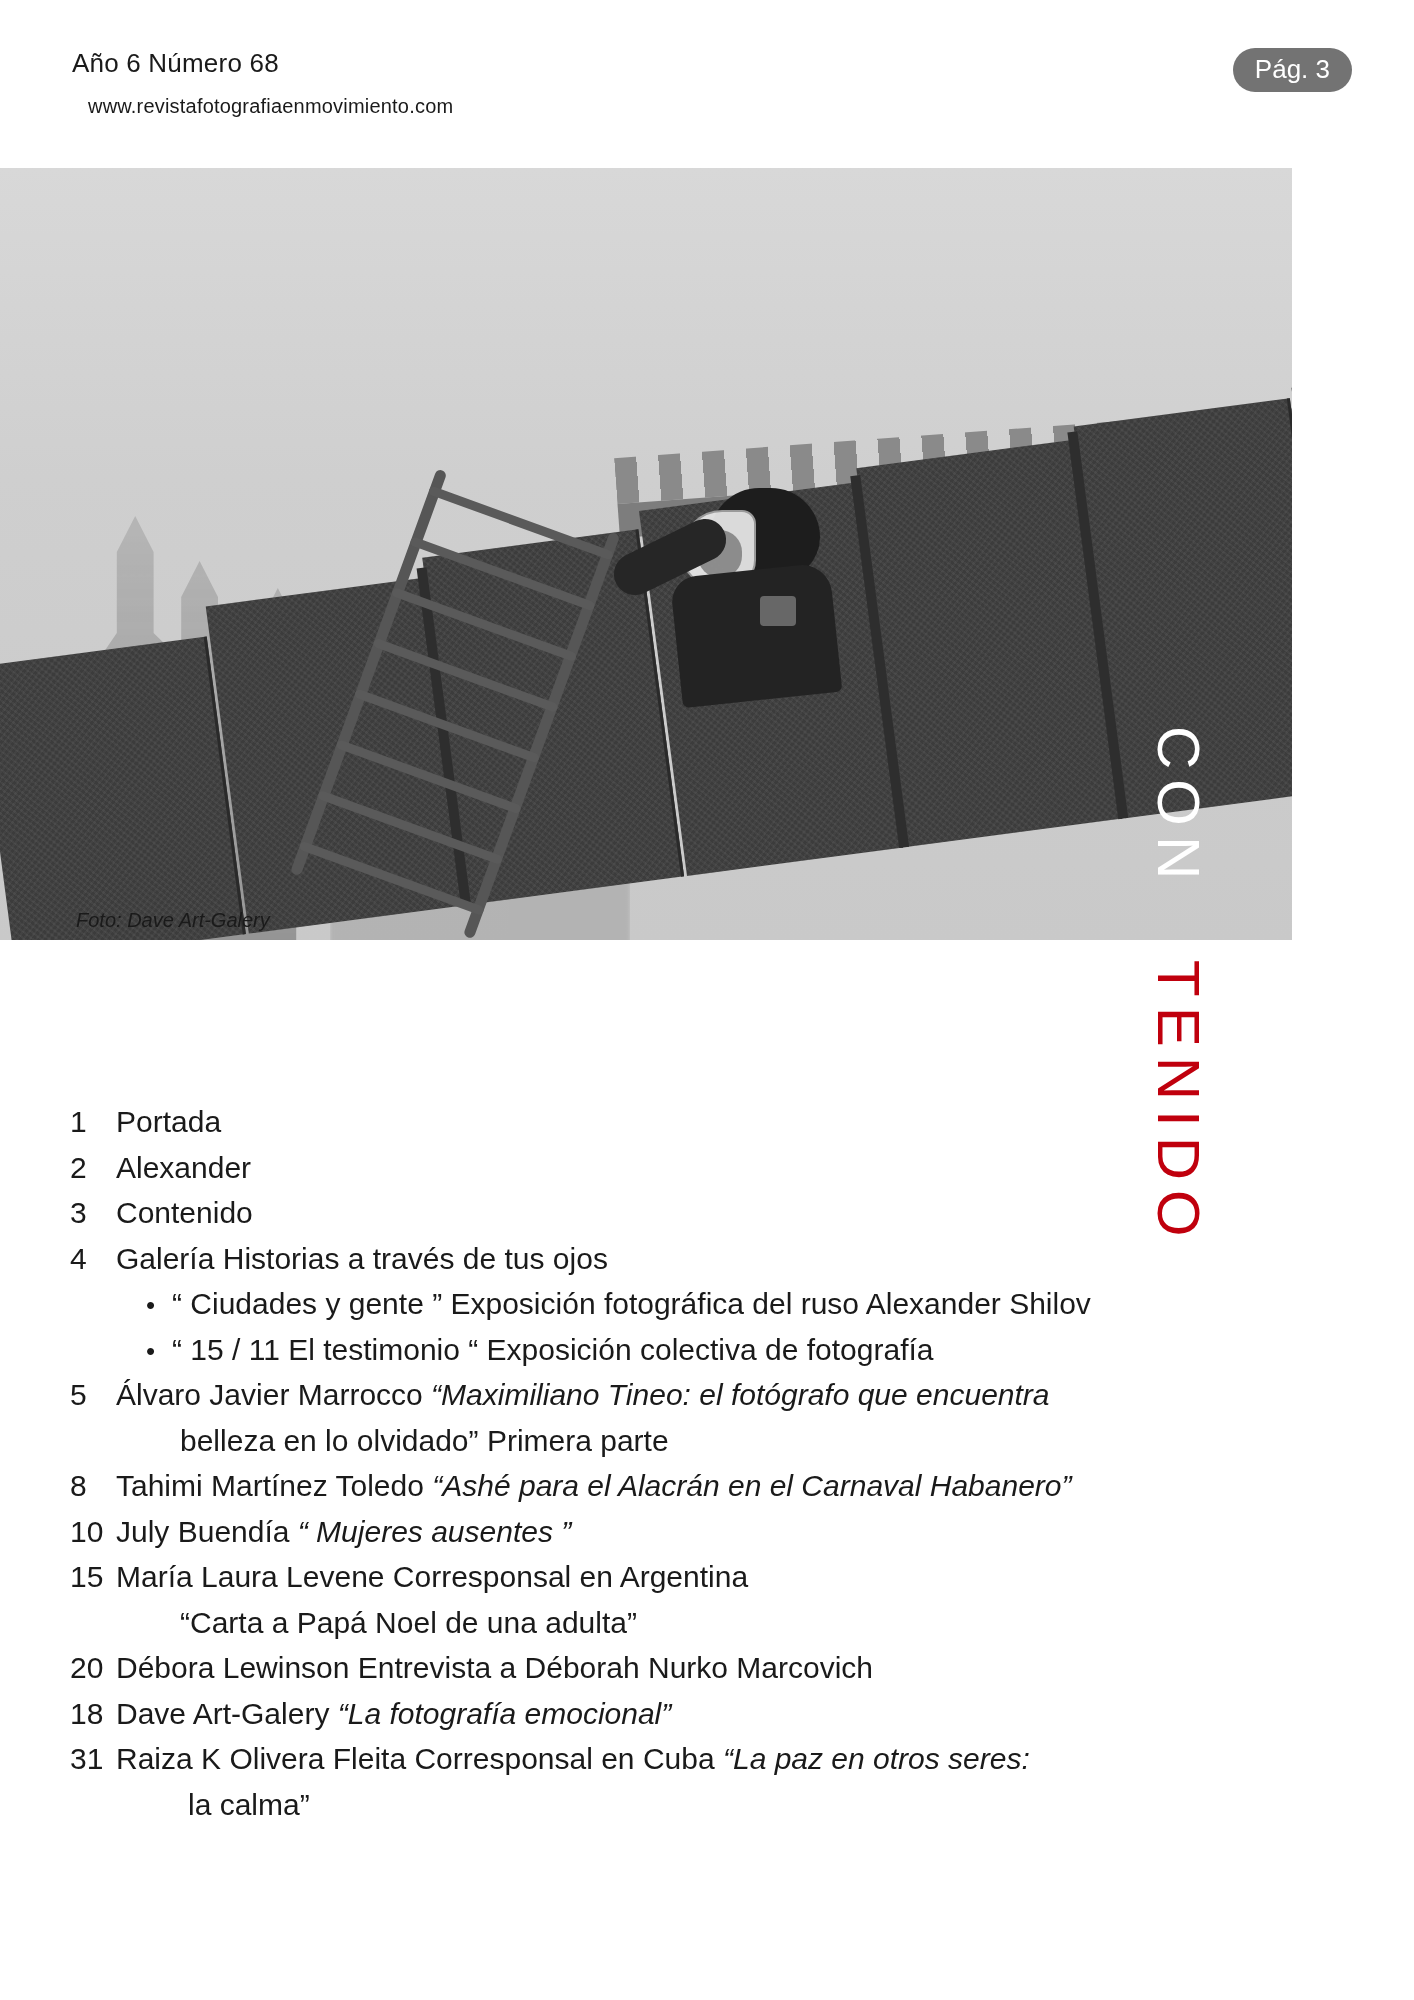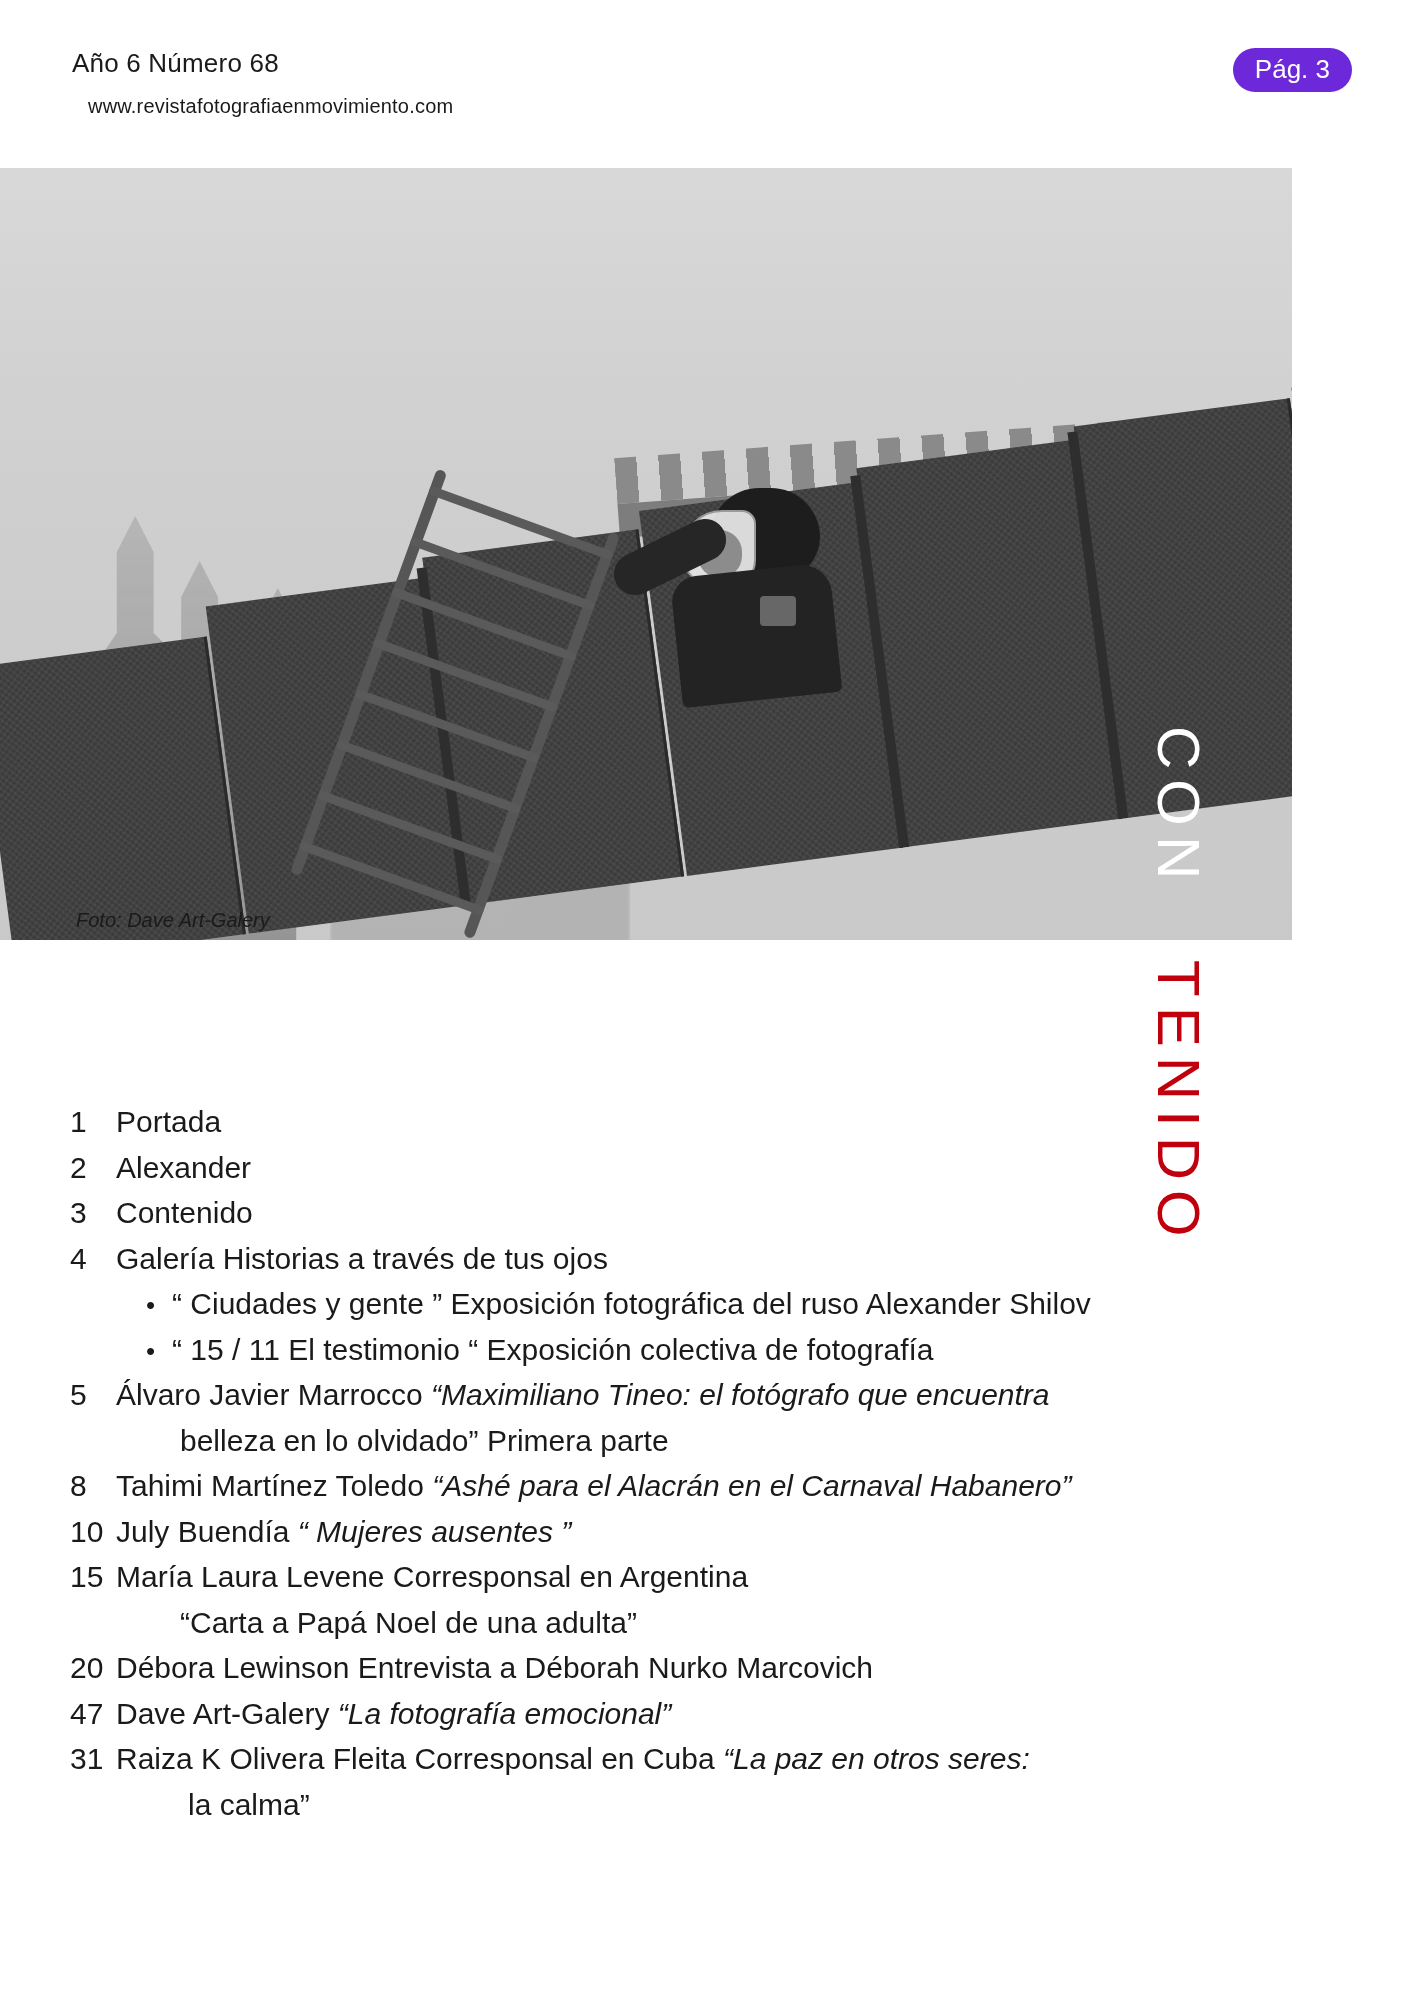--- a/index.html
+++ b/index.html
@@ -36,21 +36,21 @@
     font-size: 20px;
     letter-spacing: 0.2px;
     color: #1a1a1a;
     margin: 16px;
     white-space: nowrap;
   }
   .page-badge {
     position: absolute;
     top: 48px;
     right: 62px;
-    background: #6d28d9;
+    background: #737373;
     color: #ffffff;
     border-radius: 24px;
     font-size: 26px;
     padding: 8px 22px 10px 22px;
     line-height: 1;
     white-space: nowrap;
   }
 
   
   .photo {
@@ -409,21 +409,21 @@
     <div class="toc-row">
       <span class="toc-num">15</span>
       <span class="toc-text"><span>María Laura Levene Corresponsal en Argentina</span></span>
     </div>
     <div class="cont-line"><span class="it">“Carta a Papá Noel de una adulta”</span></div>
     <div class="toc-row">
       <span class="toc-num">20</span>
       <span class="toc-text"><span>Débora Lewinson Entrevista a Déborah Nurko Marcovich</span></span>
     </div>
     <div class="toc-row">
-      <span class="toc-num">47</span>
+      <span class="toc-num">18</span>
       <span class="toc-text"><span> Dave Art-Galery </span><span class="it">“La fotografía emocional”</span></span>
     </div>
     <div class="toc-row">
       <span class="toc-num">31</span>
       <span class="toc-text"><span> Raiza K Olivera Fleita Corresponsal en Cuba </span><span class="it">“La paz en otros seres:</span></span>
     </div>
     <div class="cont-line deep"><span class="it">la calma”</span></div>
   </div>
 
 </body></html>

